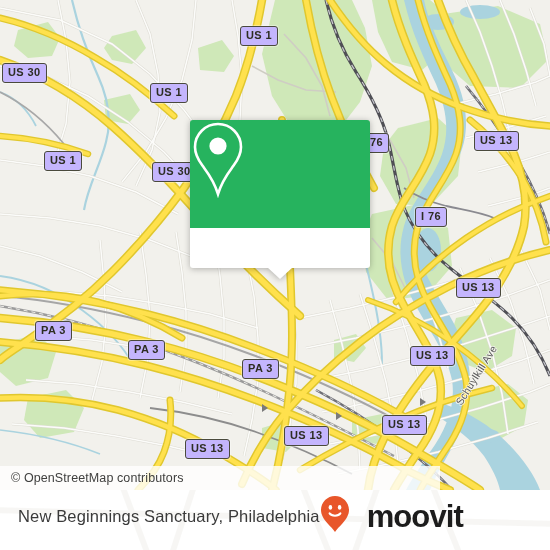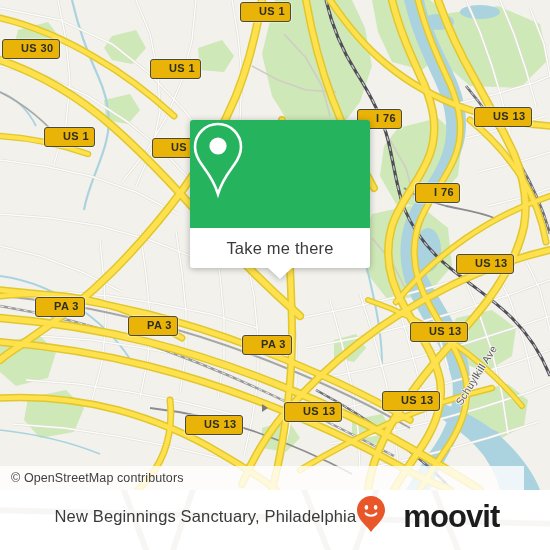--- a/index.html
+++ b/index.html
@@ -14,32 +14,33 @@
   
   #map {
     position:absolute; left:0; top:0; width:550px; height:490px;
     background:#f2f1ec; overflow:hidden;
   }
   #map svg { position:absolute; left:0; top:0; }
 
   
   .shield {
     position:absolute;
-    background:#eab308;
+    background:#c4b5fd;
     border:1.6px solid #4a4a3c;
     border-radius:3px;
     color:#2d2d22;
     font-weight:bold;
     font-size:11px;
     line-height:1;
-    padding:3px 5px 4px 18px;
+    padding:3px 5px 4px 5px;
     letter-spacing:0.4px;
     white-space:nowrap;
     font-family:"Liberation Sans", sans-serif;
     box-shadow:0 0 0 1px rgba(255,255,255,0.35);
+    margin-top:24px;
   }
 
   
   .road-label {
     position:absolute;
     font-size:10.5px;
     color:#5a5a5a;
     white-space:nowrap;
     font-family:"Liberation Sans", sans-serif;
     text-shadow:
@@ -80,21 +81,21 @@
     left:50%; bottom:-11px; transform:translateX(-50%);
     width:0; height:0;
     border-left:13px solid transparent;
     border-right:13px solid transparent;
     border-top:12px solid #ffffff;
   }
 
   
   #attribution {
     position:absolute;
-    left:0; top:466px; width:524px; height:24px;
+    left:0; top:466px; width:440px; height:24px;
     background:rgba(255,255,255,0.80);
     display:flex; align-items:center;
   }
   #attribution-text {
     font-size:12.5px;
     color:#40403f;
     padding-left:11px;
     font-family:"Liberation Sans", sans-serif;
     letter-spacing:0.1px;
   }
@@ -103,21 +104,21 @@
   #footer {
     position:absolute;
     left:0; top:490px; width:550px; height:60px;
     background:#ffffff;
     overflow:hidden;
   }
   #footer-bleed { position:absolute; left:0; top:0; opacity:0.5; }
   #footer-inner {
     position:relative;
     height:60px;
-    display:flex; align-items:center; justify-content:center;
+    display:flex; align-items:center; justify-content:flex-start;
     padding:0 14px 8px 18px;
   }
   #footer-title {
     font-size:16.5px;
     color:#3a3a3a;
     letter-spacing:0.15px;
     font-family:"Liberation Sans", sans-serif;
     white-space:nowrap;
   }
   #logo { display:flex; align-items:center; gap:17px; }
@@ -450,21 +451,20 @@
         <span>
           <svg width="56" height="78" viewBox="0 0 56 78" fill="none" xmlns="http://www.w3.org/2000/svg">
             <path d="M28 4 C15.3 4 5 14.3 5 27 C5 33.5 8 39.6 12.4 45.6
                      C17.2 52.2 23.4 59.2 28 74 C32.6 59.2 38.8 52.2 43.6 45.6
                      C48 39.6 51 33.5 51 27 C51 14.3 40.7 4 28 4 Z" stroke="#ffffff" stroke-width="2.6" fill="none"></path>
             <circle cx="28" cy="26" r="8.6" fill="#ffffff"></circle>
           </svg>
         </span>
       </div>
       <div id="callout-btn">
-        <span id="callout-btn-label">Take me there</span>
         <span id="callout-tail"></span>
       </div>
     </div>
 
     <div id="attribution">
       <span id="attribution-text">© OpenStreetMap contributors</span>
     </div>
   </div>
 
   <div id="footer">

